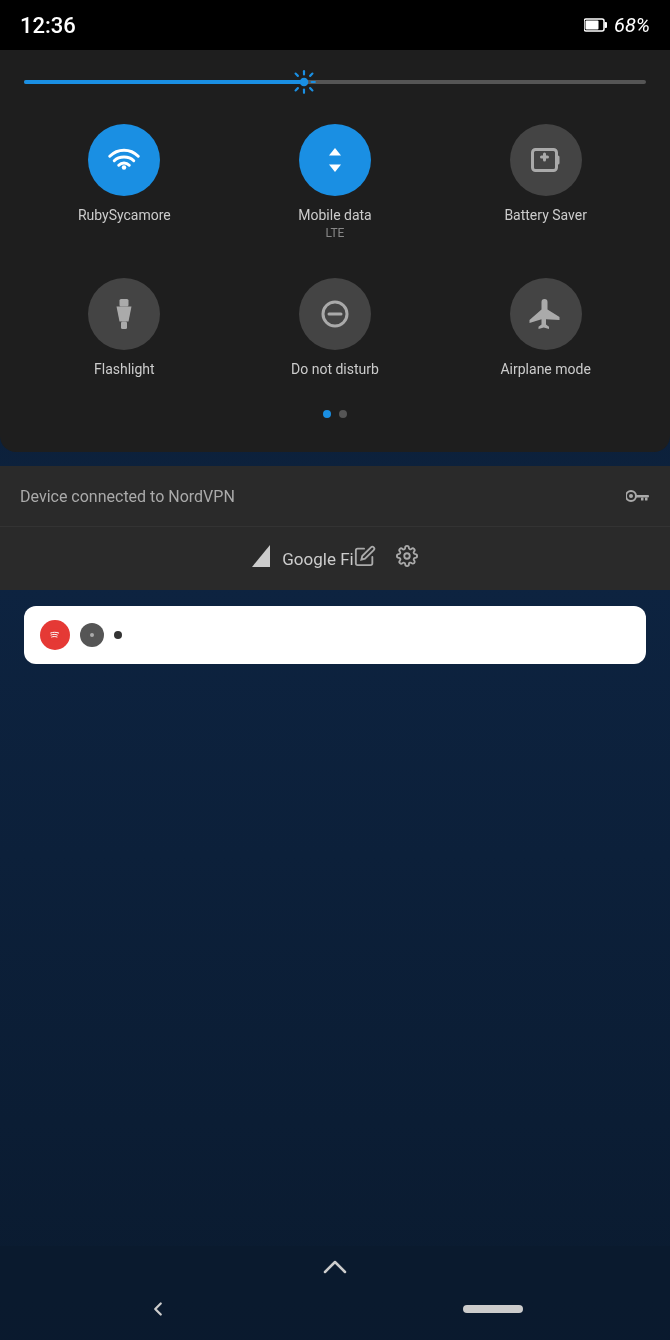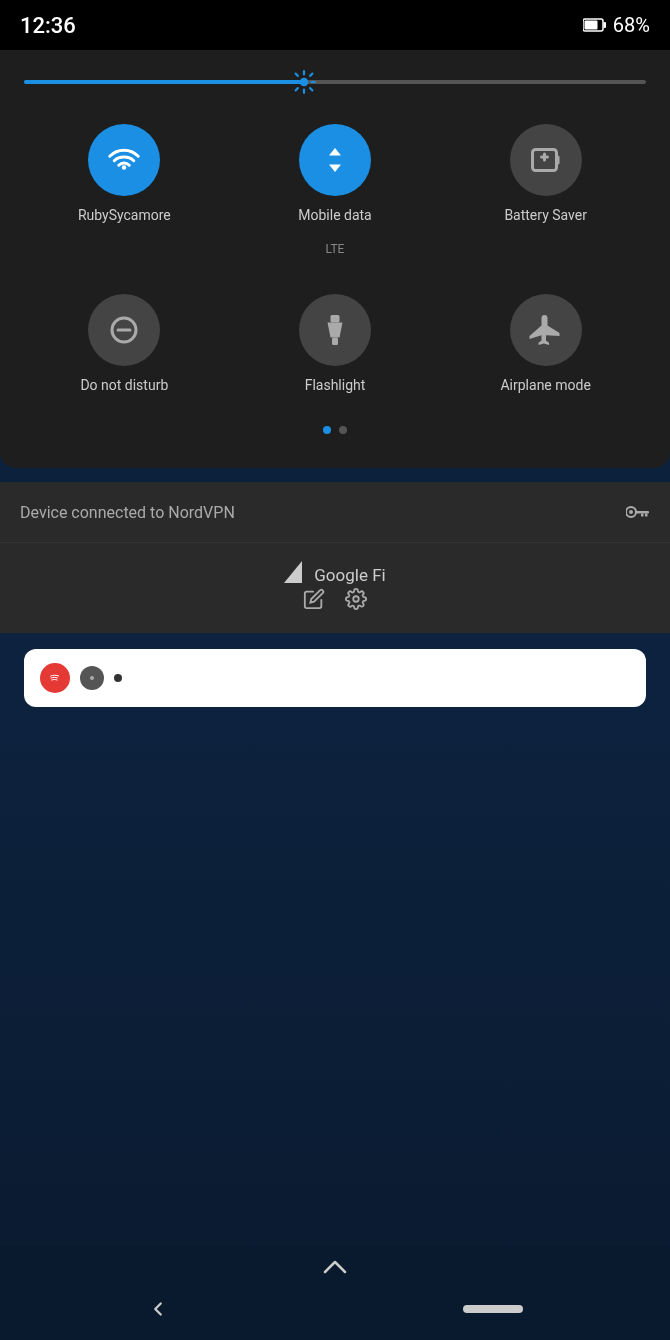--- a/index.html
+++ b/index.html
@@ -26,20 +26,21 @@
       color: #fff;
       font-size: 22px;
       font-weight: 500;
     }
     .status-right {
       display: flex;
       align-items: center;
       gap: 6px;
       color: #fff;
       font-size: 20px;
+      font-style: italic;
     }
 
     
     .qs-panel {
       width: 100%;
       background: #1e1e1e;
       border-radius: 0 0 16px 16px;
       padding: 20px 24px 30px;
     }
 
@@ -122,21 +123,21 @@
       color: #ccc;
       font-size: 14px;
       text-align: right;
       line-height: 1.3;
     }
 
     .tile-sublabel {
       color: #888;
       font-size: 12px;
       text-align: center;
-      margin-top: 18px;
+      margin-top: 2px;
     }
 
     
     .page-indicators {
       display: flex;
       justify-content: center;
       gap: 8px;
       margin: 10px 0 4px;
     }
     .dot {
@@ -170,21 +171,20 @@
 
     
     .network-bar {
       width: 100%;
       background: #2a2a2a;
       padding: 18px 20px;
       display: flex;
       align-items: center;
       justify-content: center;
       border-top: 1px solid #333;
-      flex-direction: column;
     }
     .network-left {
       display: flex;
       align-items: center;
       gap: 12px;
     }
     .network-name {
       color: #ccc;
       font-size: 17px;
     }
@@ -338,37 +338,37 @@
           <rect x="19" y="9" width="2" height="6" rx="1" fill="#aaa"></rect>
           <line x1="11" y1="8" x2="11" y2="12" stroke="#aaa" stroke-width="2" stroke-linecap="round"></line>
           <line x1="9" y1="10" x2="13" y2="10" stroke="#aaa" stroke-width="2" stroke-linecap="round"></line>
         </svg>
       </div>
       <span class="tile-label">Battery Saver</span>
     </div>
 
     <div class="tile">
       <div class="tile-icon inactive">
-        <svg width="36" height="36" viewBox="0 0 24 24" fill="none">
-          <circle cx="12" cy="12" r="8" stroke="#aaa" stroke-width="2"></circle>
-          <line x1="8" y1="12" x2="16" y2="12" stroke="#aaa" stroke-width="2" stroke-linecap="round"></line>
-        </svg>
-      </div>
-      <span class="tile-label">Do not disturb</span>
-    </div>
-
-    <div class="tile">
-      <div class="tile-icon inactive">
         <svg width="36" height="36" viewBox="0 0 24 24" fill="#aaa">
           <rect x="9" y="2" width="6" height="5" rx="1"></rect>
           <path d="M7 7h10l-2 10H9L7 7z"></path>
           <rect x="10" y="17" width="4" height="5" rx="1"></rect>
         </svg>
       </div>
       <span class="tile-label">Flashlight</span>
+    </div>
+
+    <div class="tile">
+      <div class="tile-icon inactive">
+        <svg width="36" height="36" viewBox="0 0 24 24" fill="none">
+          <circle cx="12" cy="12" r="8" stroke="#aaa" stroke-width="2"></circle>
+          <line x1="8" y1="12" x2="16" y2="12" stroke="#aaa" stroke-width="2" stroke-linecap="round"></line>
+        </svg>
+      </div>
+      <span class="tile-label">Do not disturb</span>
     </div>
 
 
     <div class="tile">
       <div class="tile-icon inactive">
         <svg width="36" height="36" viewBox="0 0 24 24" fill="#aaa">
           <path d="M21 16v-2l-8-5V4a2 2 0 00-4 0v5L1 16v2l8-2.5V19l-2 1.5V22l3.5-1 3.5 1v-1.5L12 19v-3.5L21 16z"></path>
         </svg>
       </div>
       <span class="tile-label">Airplane mode</span>

